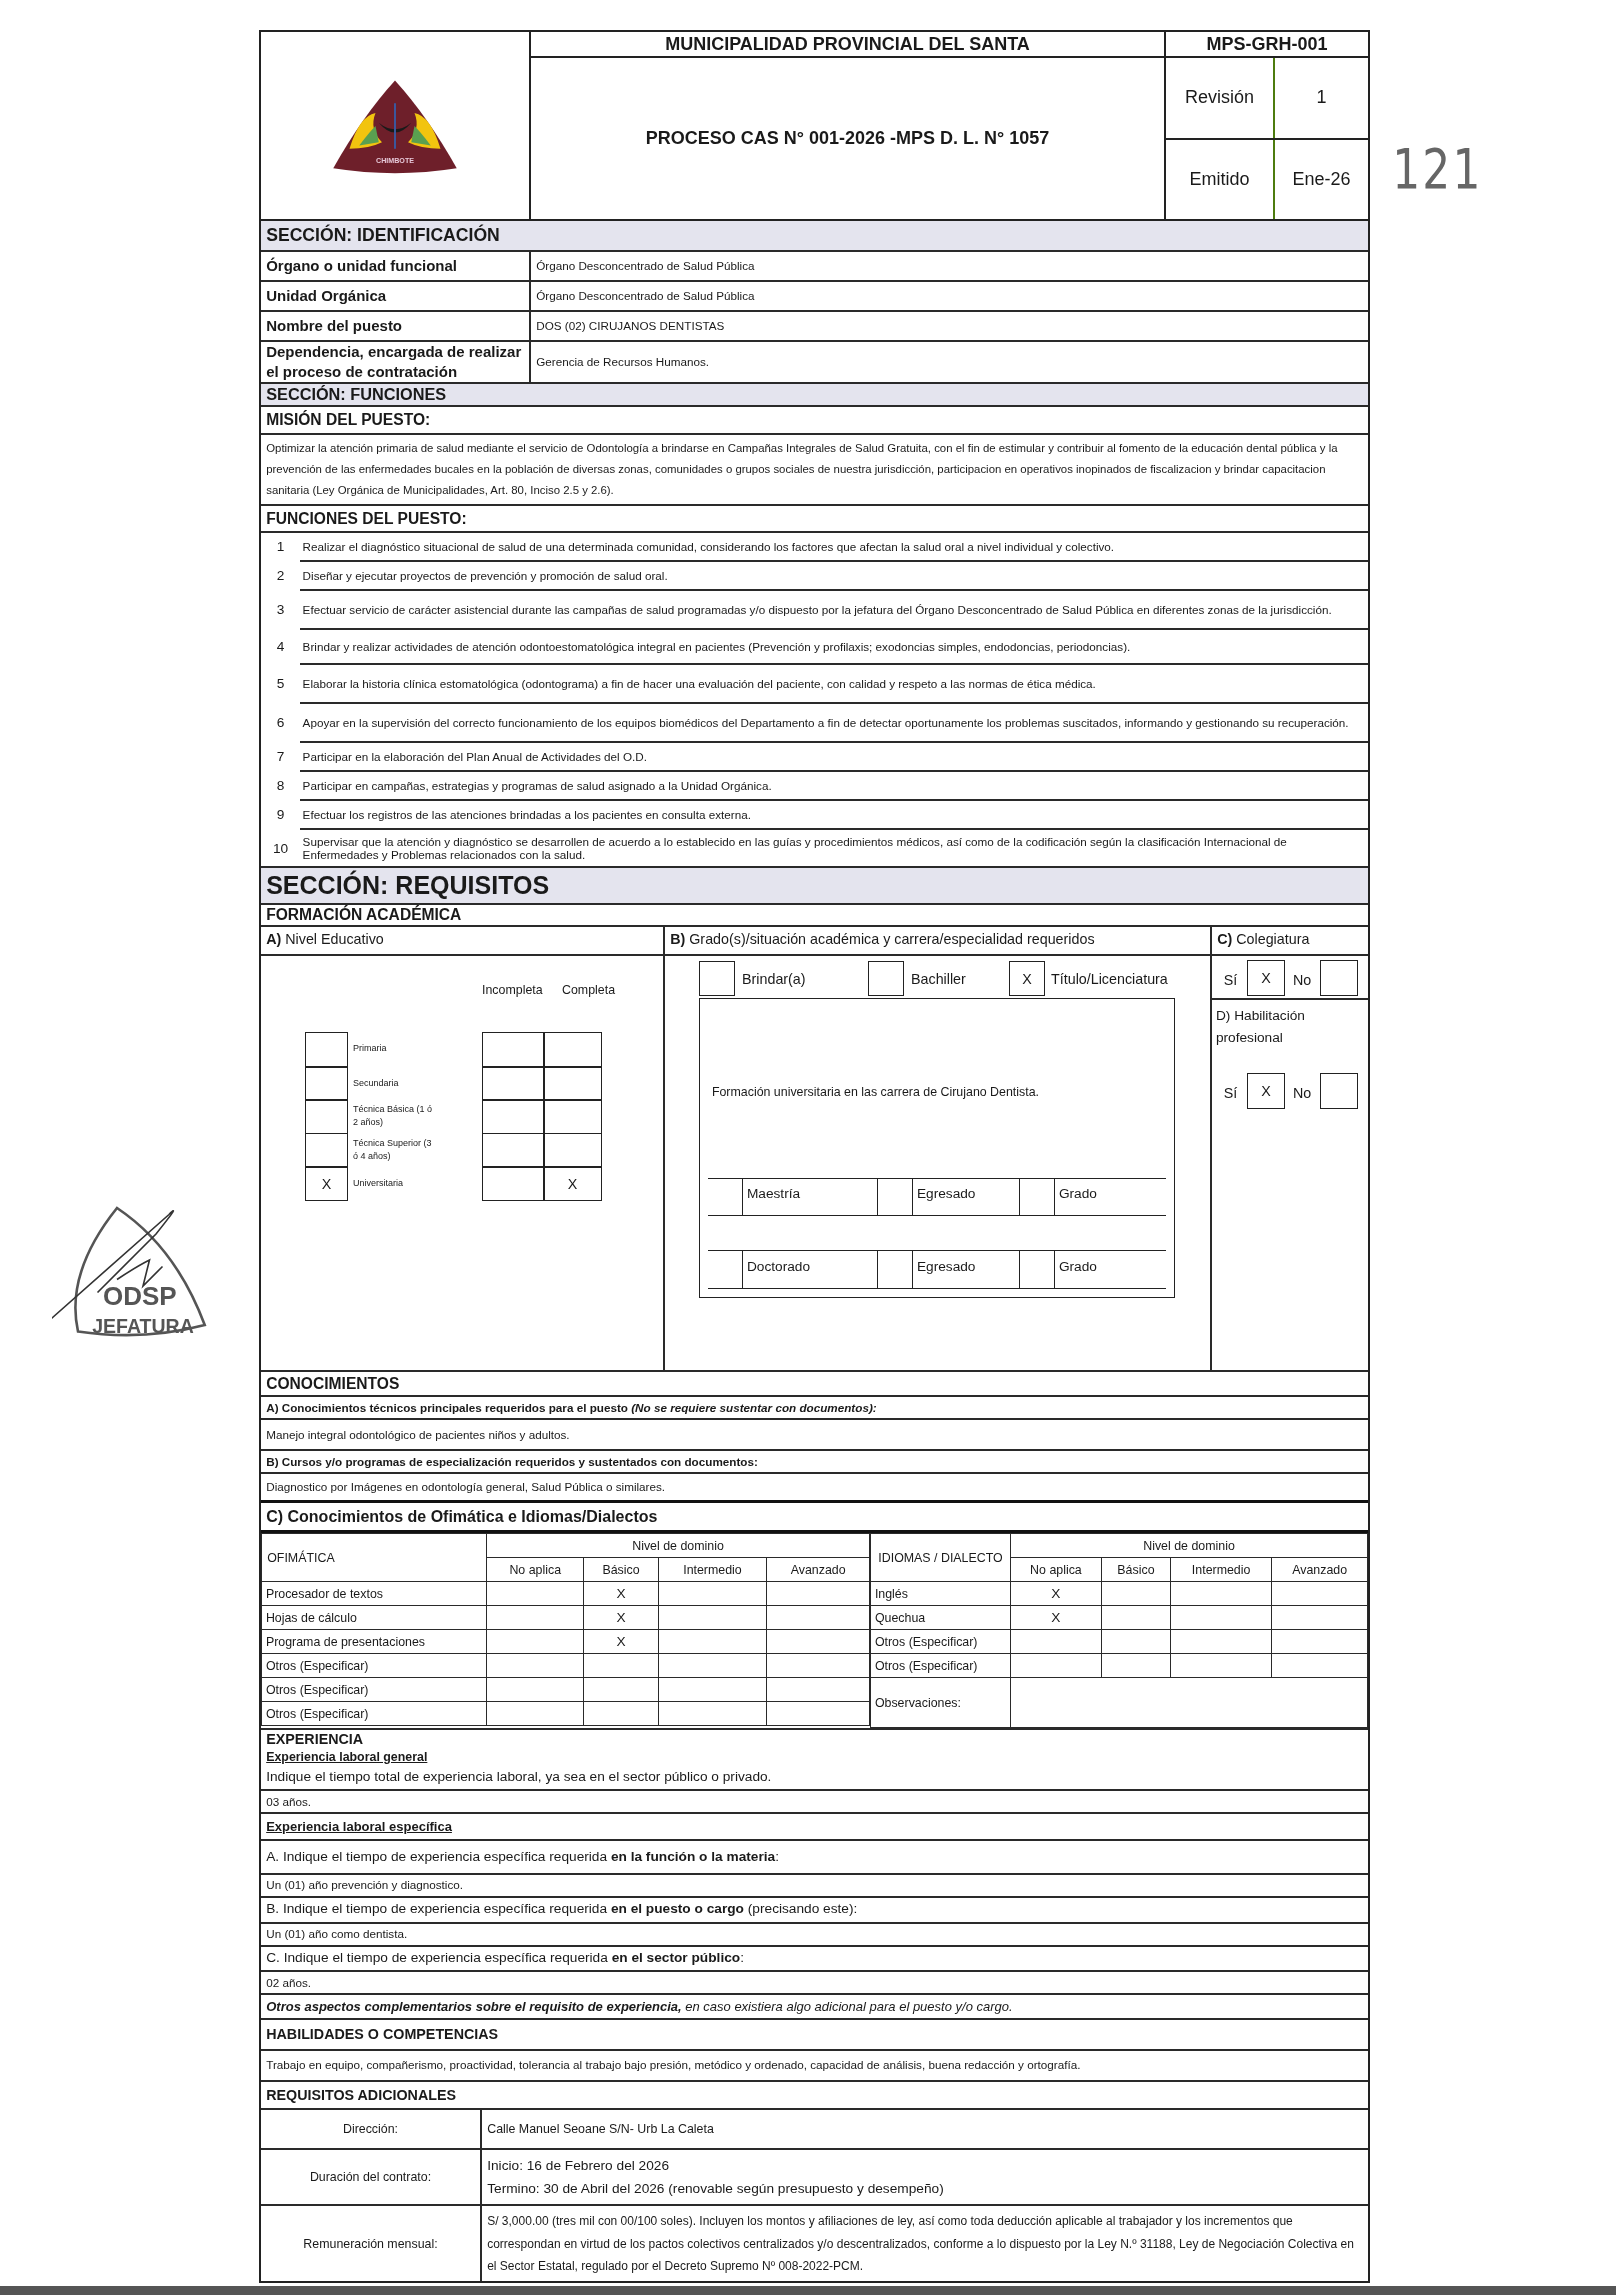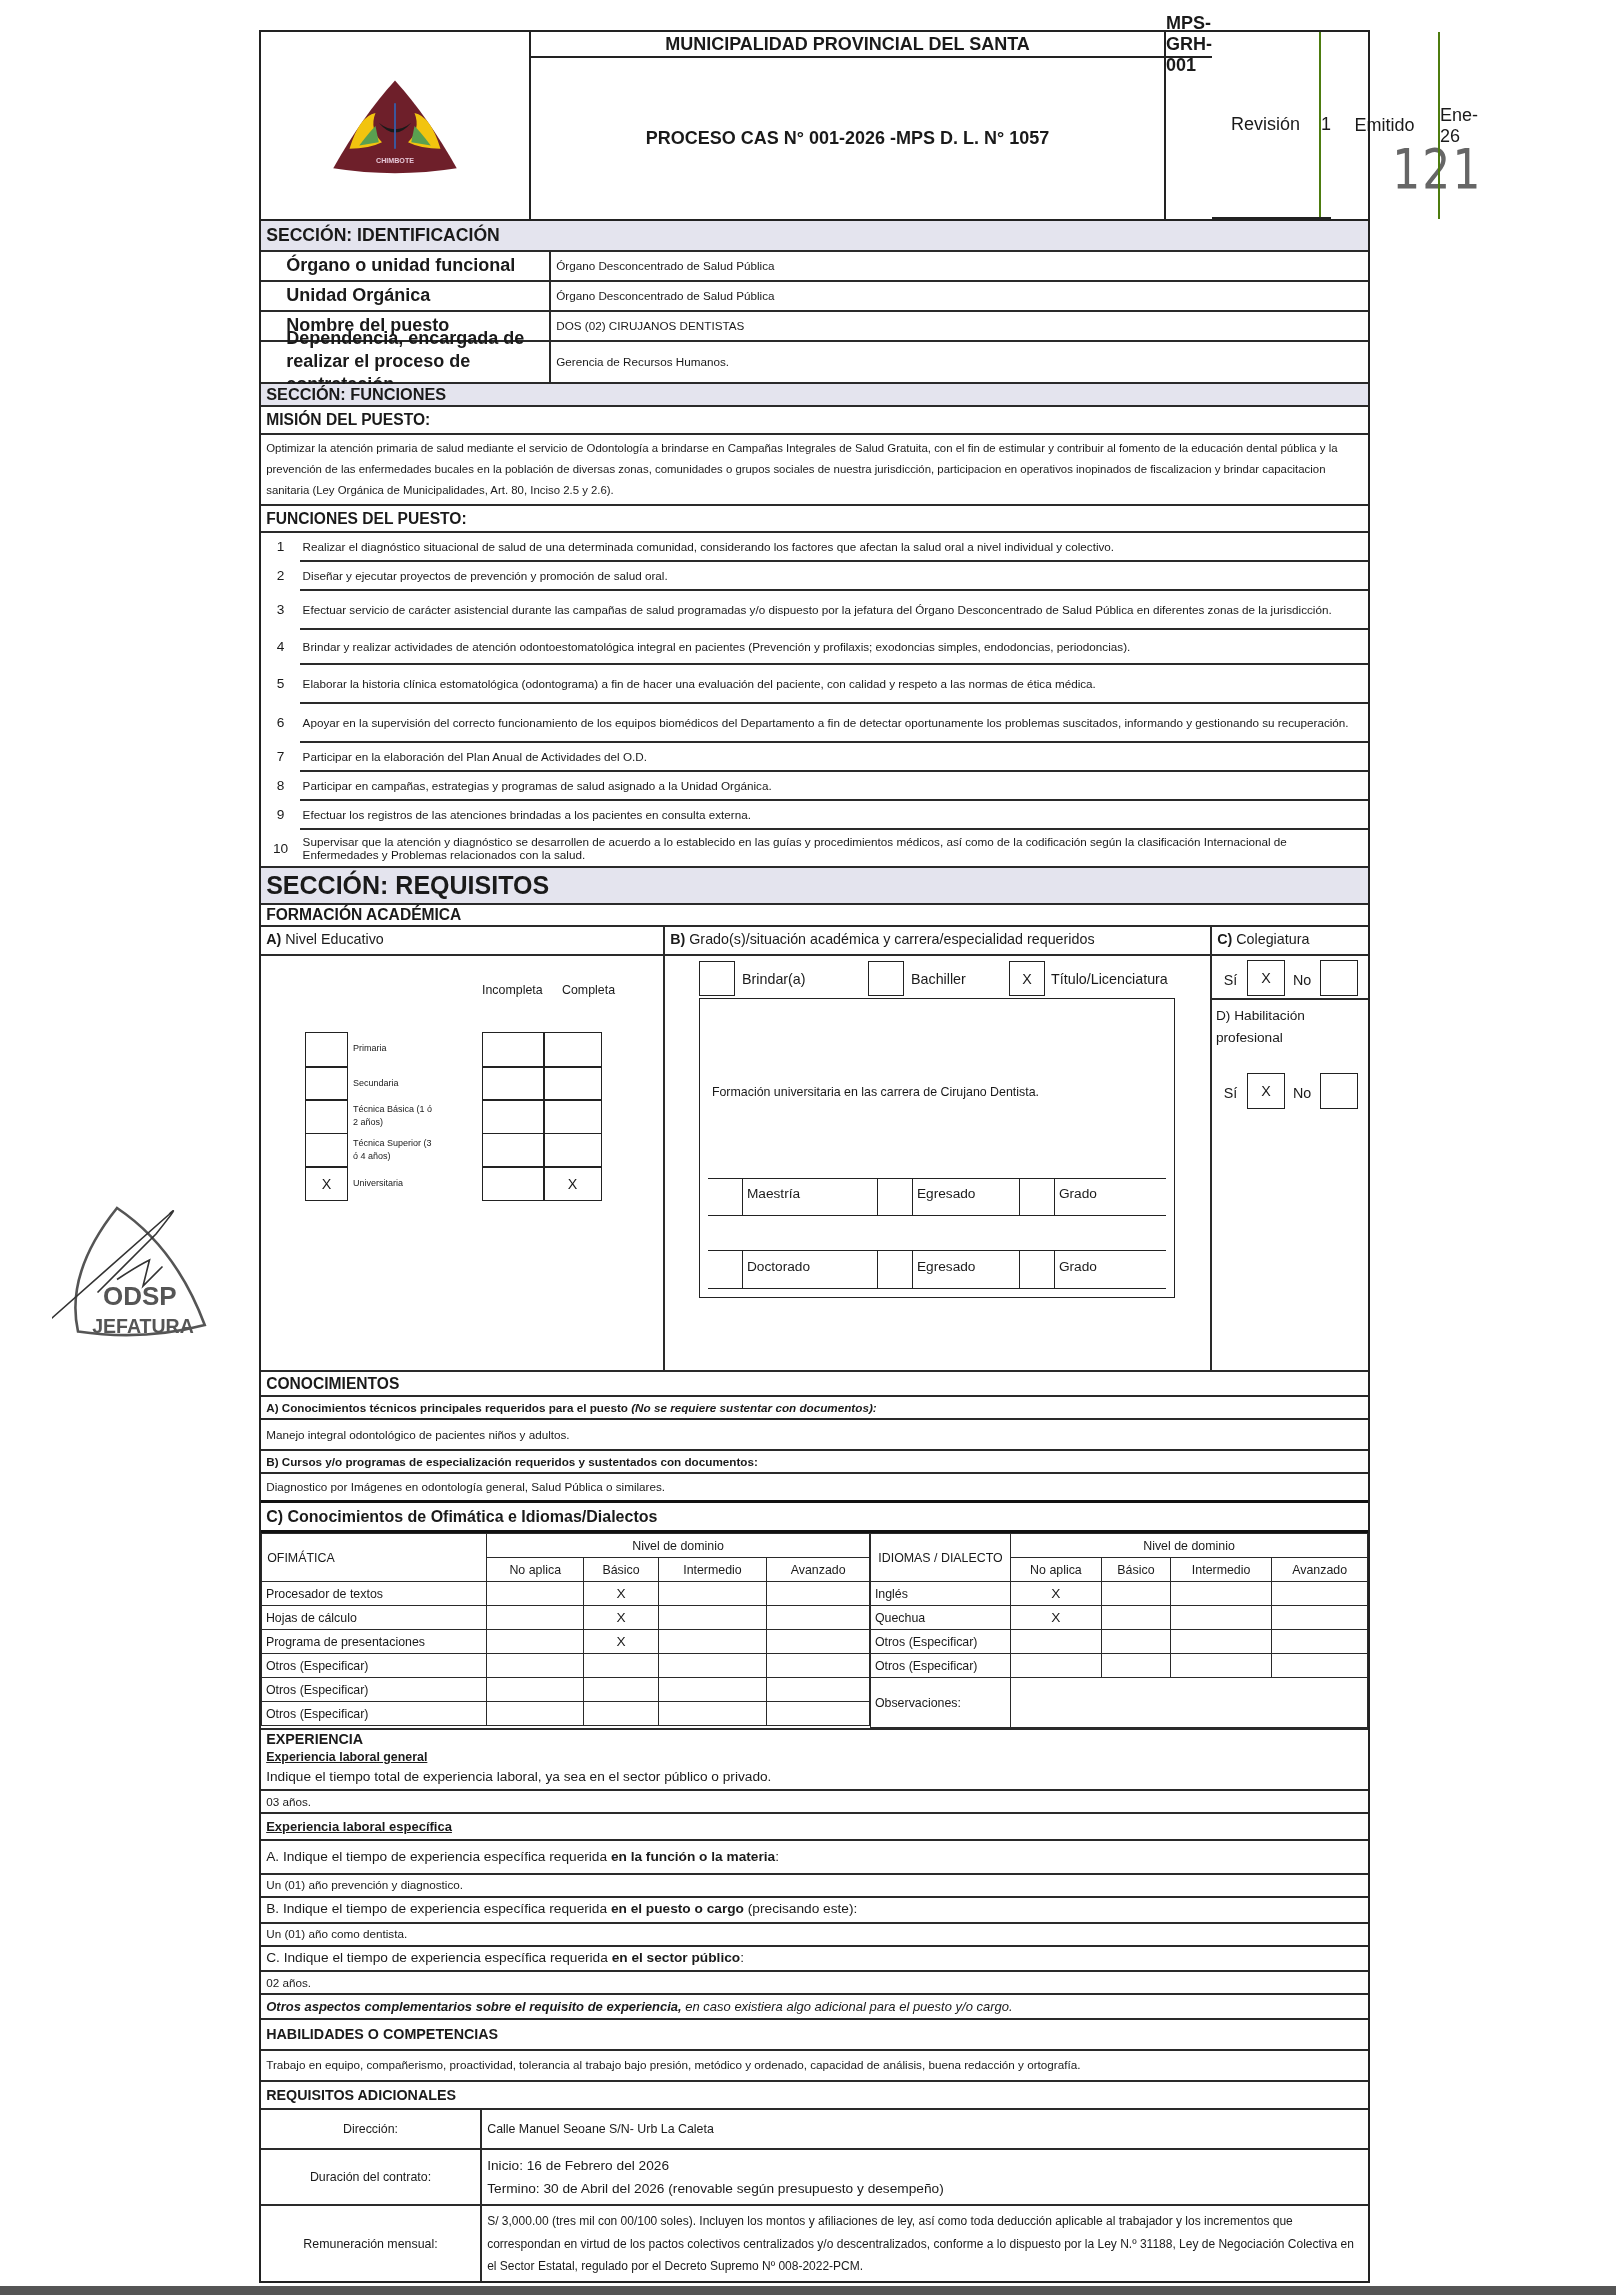--- a/index.html
+++ b/index.html
@@ -15,28 +15,28 @@
   .section { background: #e4e4ee; font-weight: bold; font-size: 17.6px; padding: 3.9px 5.2px; }
   .section.big { font-size: 25px; padding: 2.6px 5.2px; }
   .sub { font-weight: bold; font-size: 15.6px; padding: 3.9px 5.2px; }
 
   
   .hdr { display: flex; height: 189px; border-bottom: 2px solid #222; }
   .hdr-logo { width: 270px; border-right: 2px solid #222; display: flex; align-items: center; justify-content: center; }
   .hdr-mid { flex: 1; border-right: 2px solid #222; display: flex; flex-direction: column; }
   .hdr-mid .t1 { height: 26px; border-bottom: 2px solid #222; display: flex; align-items: center; justify-content: center; font-weight: bold; font-size: 18px; }
   .hdr-mid .t2 { flex: 1; display: flex; align-items: center; justify-content: center; font-weight: bold; font-size: 18px; }
-  .hdr-right { width: 202px; display: flex; flex-direction: row; }
+  .hdr-right { width: 202px; display: flex; flex-direction: column; }
   .hdr-right .code { height: 26px; border-bottom: 2px solid #222; display: flex; align-items: center; justify-content: center; font-weight: bold; font-size: 18px; }
   .hdr-right .kv { flex: 1; display: flex; border-bottom: 2px solid #222; }
   .hdr-right .kv:last-child { border-bottom: none; }
   .hdr-right .k { width: 109px; border-right: 2px solid #4d7c0f; display: flex; align-items: center; justify-content: center; font-size: 18px; }
   .hdr-right .v { flex: 1; display: flex; align-items: center; justify-content: center; font-size: 18px; }
 
-  .id-label { width: 270px; font-weight: bold; font-size: 18px; padding: 5.2px; border-right: 2px solid #2a2a2a; display: flex; align-items: center; margin-left: 20px; }
+  .id-label { width: 270px; font-weight: bold; font-size: 15px; padding: 5.2px; border-right: 2px solid #2a2a2a; display: flex; align-items: center; }
   .id-val { flex: 1; font-size: 11.7px; padding: 5.2px; display: flex; align-items: center; }
 
   .func-row { display: flex; border-bottom: 2px solid #2a2a2a; margin-left: 39px; min-height: 29px; position: relative; }
   .func-num { position: absolute; left: -39px; width: 39px; top: 0; bottom: 0; display: flex; align-items: center; justify-content: center; font-size: 13.7px; }
   .func-text { font-size: 11.7px; padding: 3.9px 2.6px; display: flex; align-items: center; }
   .func-wrap { border-bottom: 2px solid #2a2a2a; }
 
   
   .form-grid { display: flex; border-bottom: 2px solid #2a2a2a; }
   .colA { width: 404px; border-right: 2px solid #2a2a2a; }

